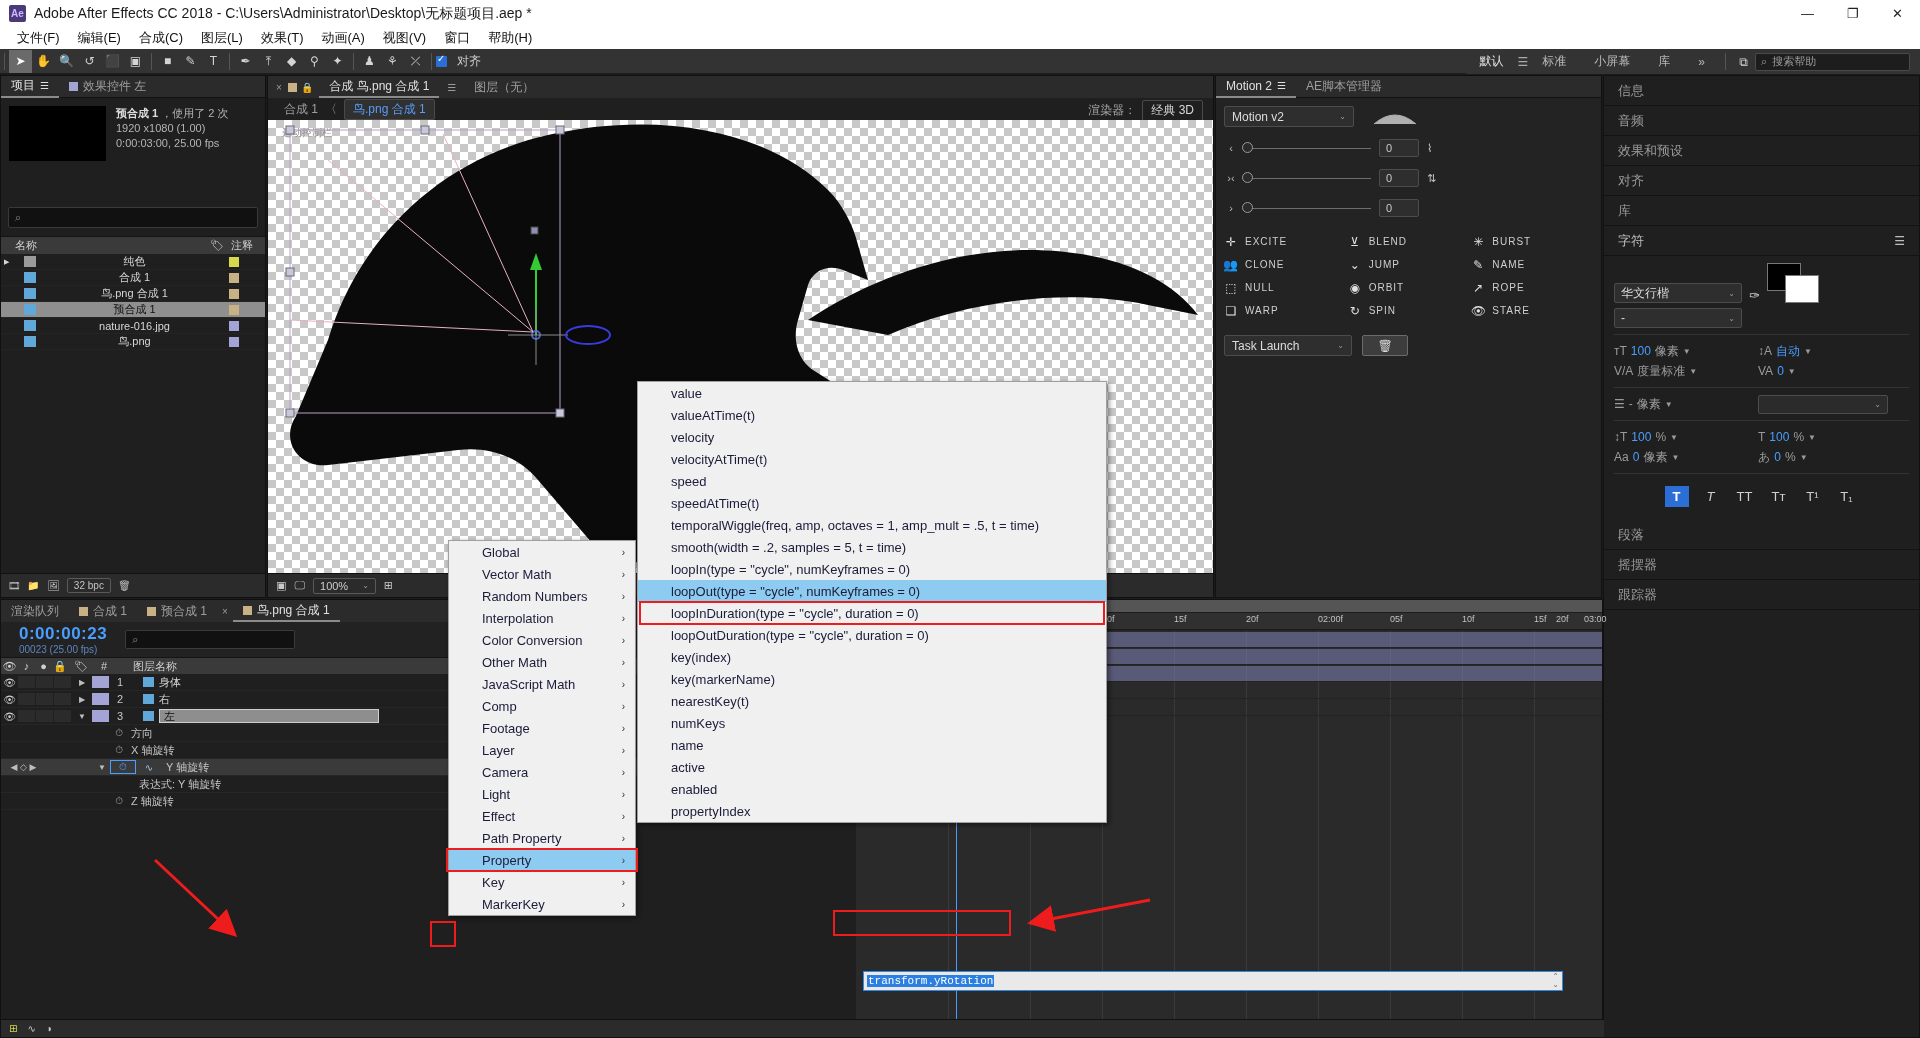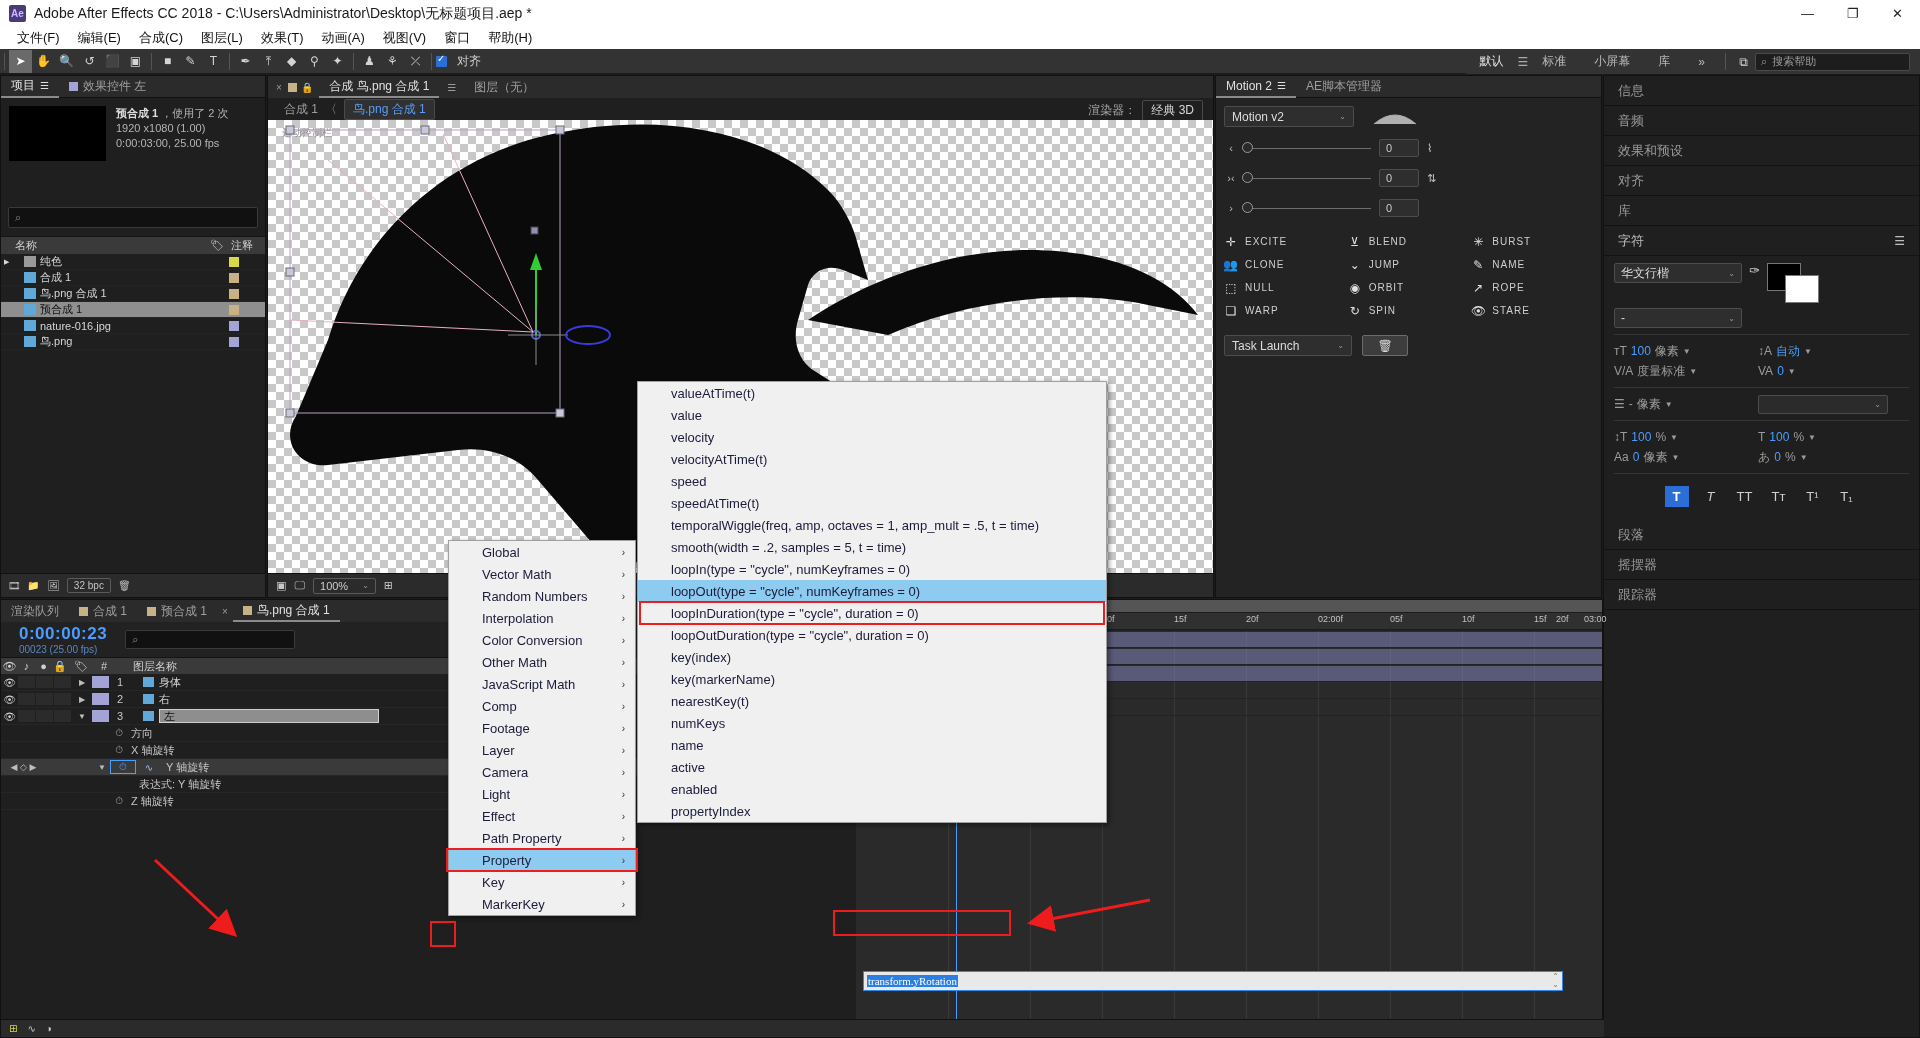--- a/index.html
+++ b/index.html
@@ -63,21 +63,21 @@
     border-radius:2px; display:flex; align-items:center; padding:0 6px; color:#8a8a8a; font-size:11px; }
   .proj-hdr { margin-top:8px; height:18px; background:#3a3a3a; display:flex; align-items:center;
     font-size:11px; color:#d0d0d0; border-top:1px solid #141414; }
   .proj-hdr .c1 { flex:1; padding-left:14px; }
   .proj-hdr .c2 { width:28px; text-align:center; }
   .proj-hdr .c3 { width:34px; }
   .prow { height:16px; display:flex; align-items:center; font-size:11px; color:#d6d6d6;
     border-bottom:1px solid #242424; }
   .prow.sel { background:#8f8f8f; color:#111; }
   .prow .ico { width:12px;height:11px;margin:0 4px 0 10px;display:inline-block; }
-  .prow .lbl { flex:1; }
+  .prow .lbl { flex:1;text-align:center; }
   .prow .dot { width:10px;height:10px;margin-right:26px; }
   .proj-foot { position:absolute; left:0; bottom:0; width:100%; height:24px; background:#2b2b2b;
     display:flex; align-items:center; gap:7px; padding:0 7px; border-top:1px solid #111; font-size:10px; }
   .bpc { border:1px solid #5a5a5a; border-radius:2px; padding:1px 6px; color:#c3c3c3; }
 
   
   #comp { left:267px; top:75px; width:947px; height:523px; background:#1f1f1f; }
   .comp-tabs { height:22px; background:#2b2b2b; display:flex; align-items:center; }
   .comp-bread { height:22px; background:#1f1f1f; display:flex; align-items:center;
     padding-left:16px; font-size:12px; gap:7px; color:#9e9e9e; }
@@ -120,21 +120,21 @@
   .m2-trash { width:46px;height:21px;background:#3d3d3d;border:1px solid #6b6b6b;border-radius:2px;
     display:flex;align-items:center;justify-content:center;color:#ddd;font-size:12px; }
 
   
   #right { left:1603px; top:75px; width:317px; height:963px; background:#1f1f1f; }
   .rrow { height:30px; display:flex; align-items:center; padding-left:14px; font-size:13px;
     color:#9a9a9a; border-bottom:1px solid #131313; }
   .char-hdr { height:30px; display:flex; align-items:center; justify-content:space-between;
     padding:0 14px; font-size:13px; color:#bdbdbd; border-bottom:1px solid #131313; }
   .char-body { padding:7px 10px; }
-  .fontrow { display:flex; align-items:flex-start; gap:7px; margin-bottom:5px; }
+  .fontrow { display:flex; align-items:flex-end; gap:7px; margin-bottom:5px; }
   .fontsel { width:128px;height:20px;background:#2e2e2e;border:1px solid #4c4c4c;border-radius:2px;
     display:flex;align-items:center;justify-content:space-between;padding:0 6px;font-size:12px;color:#ddd; }
   .swatches { position:relative;width:54px;height:40px; }
   .sw-fg { position:absolute;left:0;top:0;width:34px;height:28px;background:#000;border:1px solid #777; }
   .sw-bg { position:absolute;left:18px;top:12px;width:34px;height:28px;background:#fff;border:1px solid #777; }
   .fldrow { display:flex; align-items:center; gap:4px; font-size:12px; }
   .fld { display:flex;align-items:center;gap:4px;width:140px;height:20px;color:#9b9b9b; }
   .fld .v { color:#4a9eff; }
   .caret { font-size:8px; color:#9b9b9b; }
   .divider { height:1px;background:#343434;margin:6px 0; }
@@ -175,21 +175,21 @@
   .tk { position:absolute; top:1px; font-size:9px; color:#c2c2c2; }
   .grid-area { position:absolute; left:0; right:0; top:31px; bottom:0; background:#2a2a2a; }
   .gline { position:absolute; top:0; bottom:0; width:1px; background:#3a3a3a; }
   .tl-rowline { position:absolute; left:0; right:0; height:17px; border-bottom:1px solid #232323; }
   .cti { position:absolute; top:0; bottom:0; width:1px; background:#4a9eff; }
   .cti-head { position:absolute; top:-17px; left:-6px; width:13px; height:14px; background:#4a9eff;
     clip-path:polygon(0 0,100% 0,100% 60%,50% 100%,0 60%); }
 
   .expr-field { position:absolute; background:#e9e9e9; border:1px solid #2e8ae6; height:20px;
     display:flex; align-items:center; padding-left:3px; }
-  .expr-text { background:#2a7fe0; color:#fff; font-family:Liberation Serif, serif;
+  .expr-text { background:#2a7fe0; color:#fff; font-family:Liberation Mono, monospace;
     font-size:11px; padding:0 1px; }
   .spin { position:absolute; right:3px; top:1px; font-size:8px; color:#777; line-height:8px; text-align:center; }
 
   
   .menu { position:absolute; background:#f0f0f0; border:1px solid #a0a0a0;
     box-shadow:2px 2px 5px rgba(0,0,0,0.45); z-index:50; }
   .menu .mrow { height:22px; display:flex; align-items:center; justify-content:space-between;
     font-size:13px; color:#1b1b3a; padding:0 10px 0 33px; }
   .menu .mrow.hl { background:#8ecbf0; }
   .menu .mrow .ar { font-size:10px; color:#333; }
@@ -902,22 +902,22 @@
         <span>Key</span>
         <span class="ar">›</span>
       </div>
     <div class="mrow">
         <span>MarkerKey</span>
         <span class="ar">›</span>
       </div>
   </div>
 
   <div class="menu" style="left:637px;top:381px;width:470px;">
+    <div class="mrow">value</div>
     <div class="mrow">valueAtTime(t)</div>
-    <div class="mrow">value</div>
     <div class="mrow">velocity</div>
     <div class="mrow">velocityAtTime(t)</div>
     <div class="mrow">speed</div>
     <div class="mrow">speedAtTime(t)</div>
     <div class="mrow">temporalWiggle(freq, amp, octaves = 1, amp_mult = .5, t = time)</div>
     <div class="mrow">smooth(width = .2, samples = 5, t = time)</div>
     <div class="mrow">loopIn(type = "cycle", numKeyframes = 0)</div>
     <div class="mrow hl">loopOut(type = "cycle", numKeyframes = 0)</div>
     <div class="mrow">loopInDuration(type = "cycle", duration = 0)</div>
     <div class="mrow">loopOutDuration(type = "cycle", duration = 0)</div>

